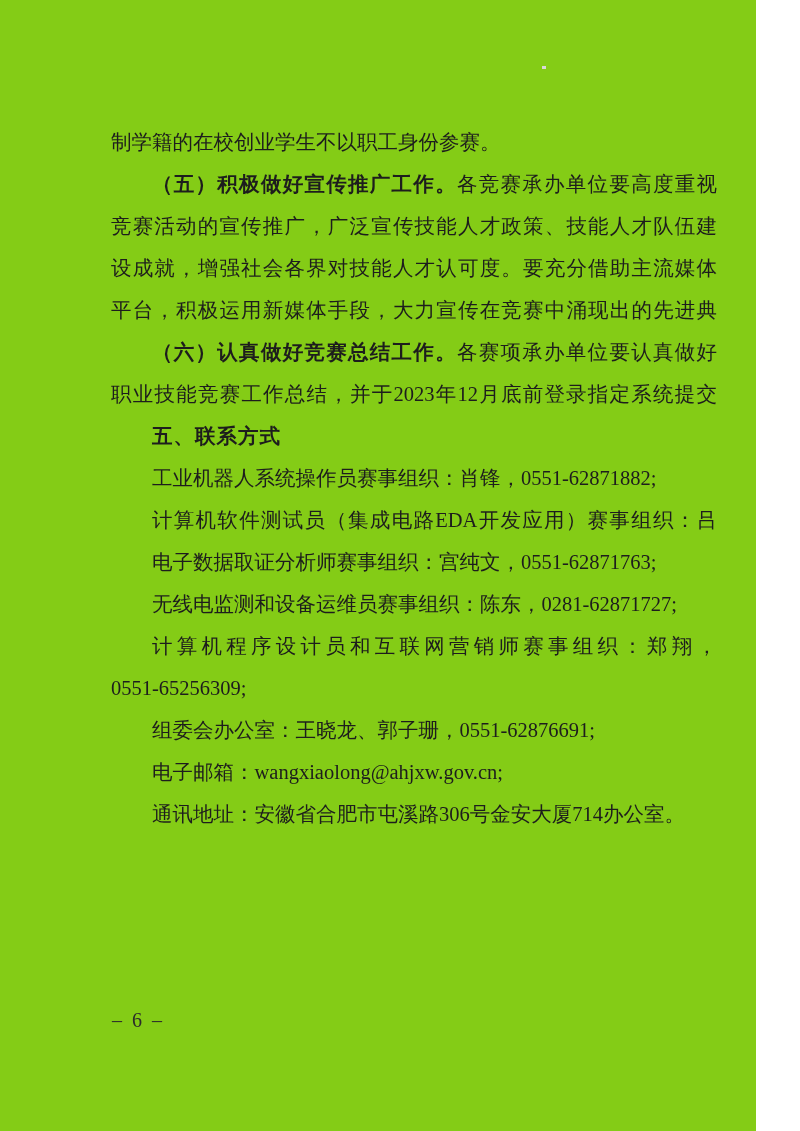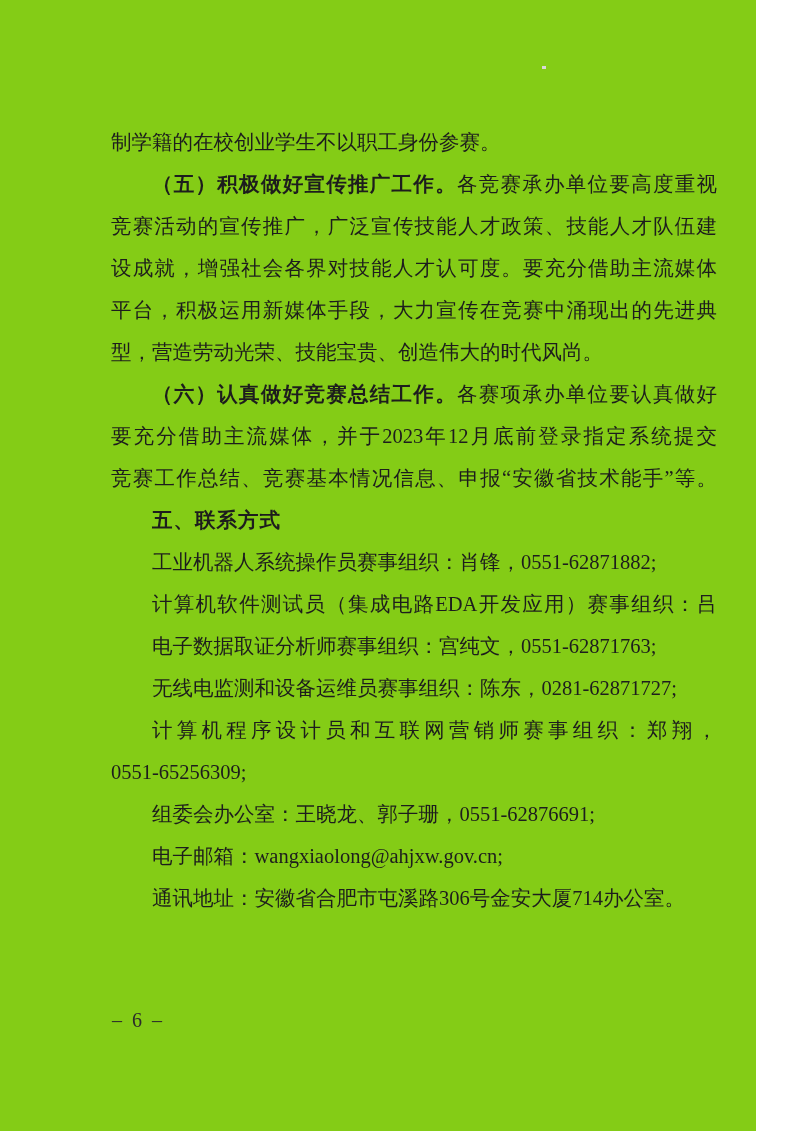--- a/index.html
+++ b/index.html
@@ -54,24 +54,22 @@
 
 <div class="sheet">
   <div class="speck"></div>
 
   <div class="content">
     <p class="line"><span class="b"></span><span>制学籍的在校创业学生不以职工身份参赛。</span></p>
     <p class="line ind fill"><span class="b">（五）积极做好宣传推广工作。</span><span>各竞赛承办单位要高度重视</span></p>
     <p class="line fill"><span class="b"></span><span>竞赛活动的宣传推广，广泛宣传技能人才政策、技能人才队伍建</span></p>
     <p class="line fill"><span class="b"></span><span>设成就，增强社会各界对技能人才认可度。要充分借助主流媒体</span></p>
     <p class="line fill"><span class="b"></span><span>平台，积极运用新媒体手段，大力宣传在竞赛中涌现出的先进典</span></p>
-    <p class="line"><span class="b"></span><span>型，营造劳动光荣、技能宝贵、创造伟大的时代风尚。</span></p>
     <p class="line ind fill"><span class="b">（六）认真做好竞赛总结工作。</span><span>各赛项承办单位要认真做好</span></p>
-    <p class="line fill"><span class="b"></span><span>要充分借助主流媒体，并于2023年12月底前登录指定系统提交</span></p>
-    <p class="line fill"><span class="b"></span><span>竞赛工作总结、竞赛基本情况信息、申报“安徽省技术能手”等。</span></p>
+    <p class="line fill"><span class="b"></span><span>职业技能竞赛工作总结，并于2023年12月底前登录指定系统提交</span></p>
     <p class="line ind hd"><span class="b">五、联系方式</span><span></span></p>
     <p class="line ind"><span class="b"></span><span>工业机器人系统操作员赛事组织：肖锋，0551-62871882;</span></p>
     <p class="line ind fill"><span class="b"></span><span>计算机软件测试员（集成电路EDA开发应用）赛事组织：吕</span></p>
     <p class="line ind"><span class="b"></span><span>电子数据取证分析师赛事组织：宫纯文，0551-62871763;</span></p>
     <p class="line ind"><span class="b"></span><span>无线电监测和设备运维员赛事组织：陈东，0281-62871727;</span></p>
     <p class="line ind fill"><span class="b"></span><span>计算机程序设计员和互联网营销师赛事组织：郑翔，</span></p>
     <p class="line"><span class="b"></span><span>0551-65256309;</span></p>
     <p class="line ind"><span class="b"></span><span>组委会办公室：王晓龙、郭子珊，0551-62876691;</span></p>
     <p class="line ind"><span class="b"></span><span>电子邮箱：wangxiaolong@ahjxw.gov.cn;</span></p>
     <p class="line ind"><span class="b"></span><span>通讯地址：安徽省合肥市屯溪路306号金安大厦714办公室。</span></p>

